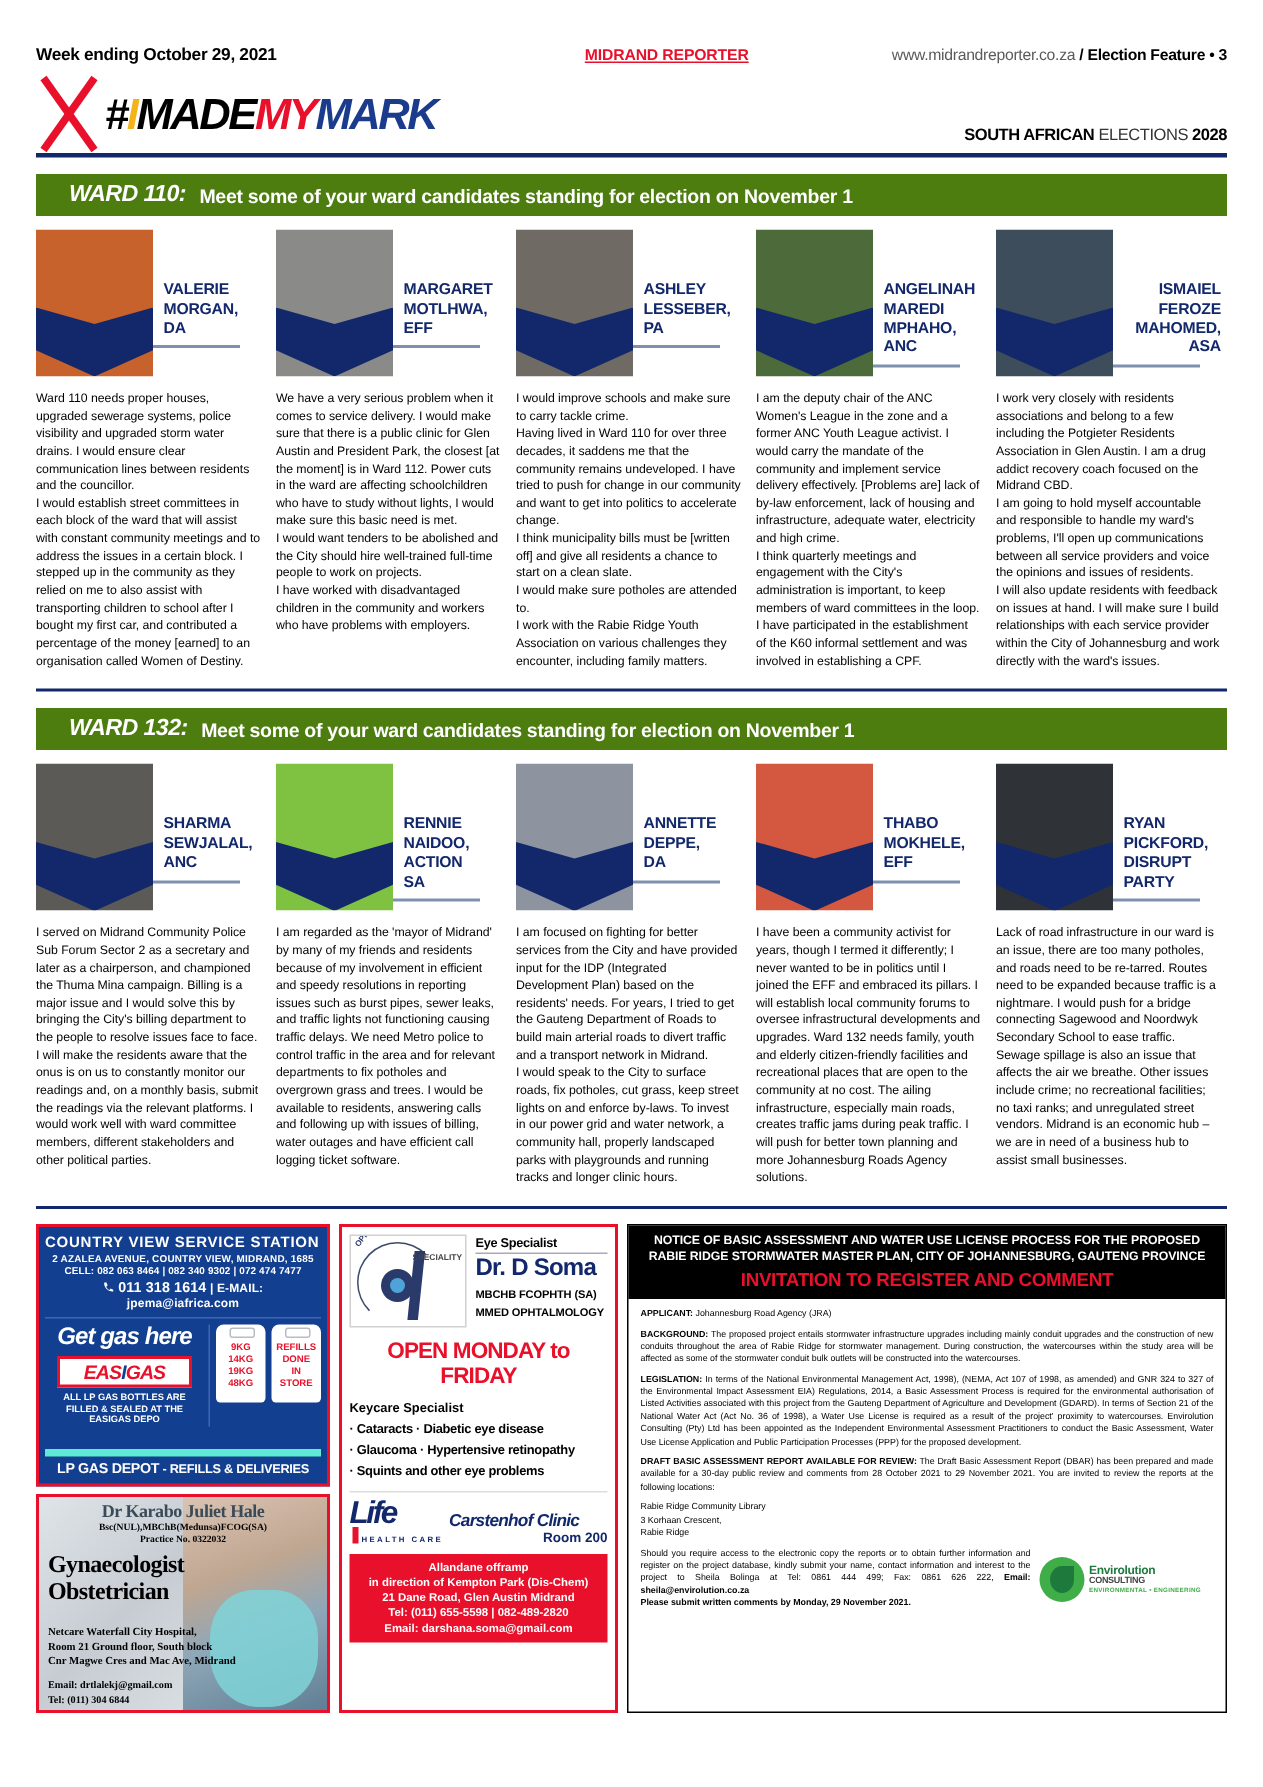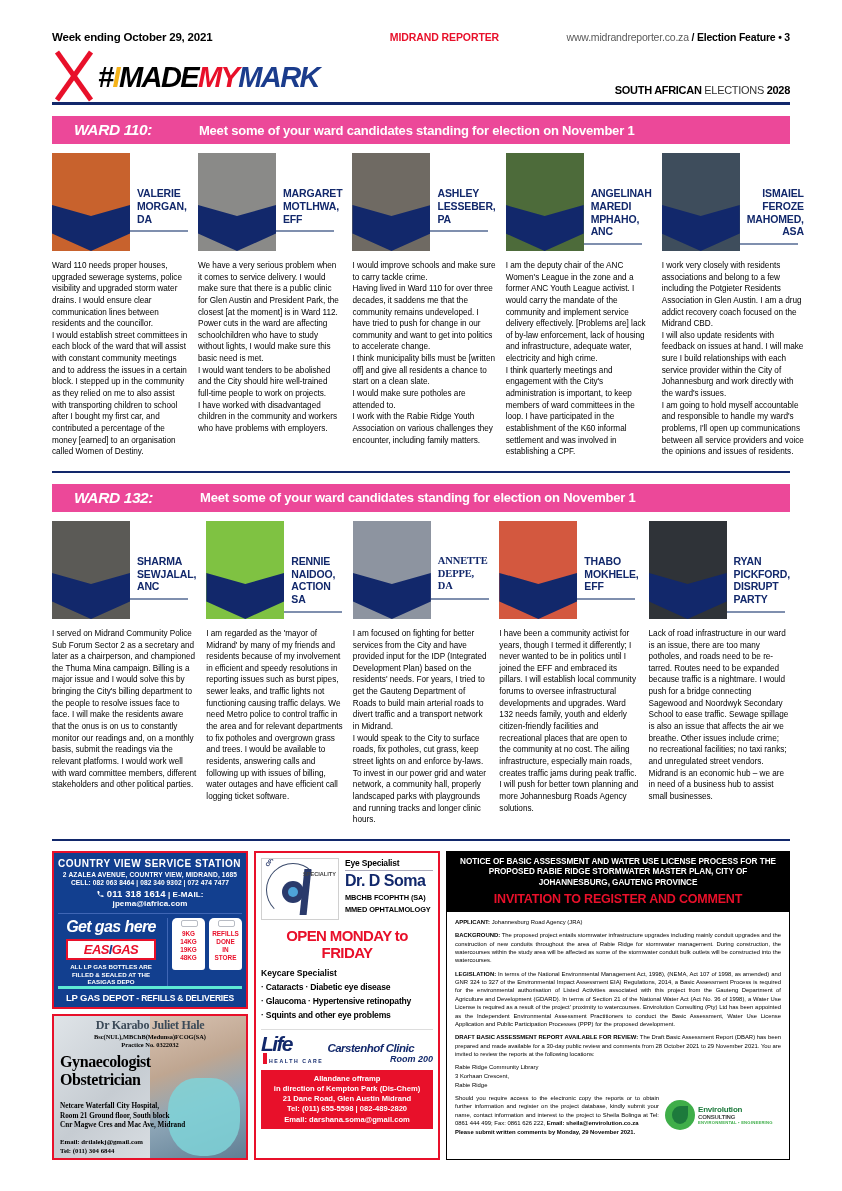--- a/index.html
+++ b/index.html
@@ -4,48 +4,48 @@
 <style>
   * { box-sizing: border-box; margin: 0; padding: 0; }
   body {
     width: 842px; height: 1191px;
     background: #ffffff;
     font-family: "Liberation Sans", sans-serif;
     color: #000;
     overflow: hidden;
     position: relative;
   }
-  .page { width: 842px; height: 1191px; padding: 0 52px; position: relative; }
+  .page { width: 842px; height: 1191px; padding: 0 24px; position: relative; }
 
   
   .masthead {
     display: flex; align-items: baseline; justify-content: space-between;
     padding-top: 31px;
   }
   .mh-date { font-size: 11.5px; font-weight: bold; letter-spacing: -0.2px; }
-  .mh-paper { font-size: 10.5px; font-weight: bold; color: #e8102a; letter-spacing: -0.1px; margin-left: 110px; }
+  .mh-paper { font-size: 10.5px; font-weight: bold; color: #e8102a; letter-spacing: -0.1px; margin-left: 110px; text-decoration: underline; }
   .mh-right { font-size: 10.5px; letter-spacing: -0.2px; }
   .mh-right .url { color: #5a5a5a; font-weight: normal; }
   .mh-right .feat { font-weight: bold; color: #000; }
 
   .brandrow { position: relative; height: 46px; margin-top: 11px; display: flex; align-items: center; }
   .xmark { position: absolute; left: -1px; top: -6px; width: 46px; height: 58px; }
   .hashtag {
     margin-left: 46px; font-size: 29px; font-weight: bold; font-style: italic;
     letter-spacing: -1.6px; font-family: "Liberation Sans", sans-serif;
   }
   .h-black { color: #000; } .h-yellow { color: #f5b31a; } .h-red { color: #e8102a; } .h-blue { color: #1b3c8c; }
   .sa-elect { margin-left: auto; font-size: 11px; font-weight: bold; letter-spacing: -0.3px; align-self: flex-end; padding-bottom: 4px;}
   .sa-elect .thin { font-weight: normal; color: #333; }
   .rule-thick { height: 3px; background: #12286b; margin-top: 2px; }
 
   
   .ward-banner {
-    background: #ec4899; color: #fff; height: 28px;
-    display: flex; align-items: center; padding-left: 22px; margin-top: 11px; gap: 38px;
+    background: #4d7c0f; color: #fff; height: 28px;
+    display: flex; align-items: center; padding-left: 22px; margin-top: 11px;
   }
   .ward-num { font-size: 15.5px; font-weight: bold; font-style: italic; letter-spacing: -0.4px; }
   .ward-sub { font-size: 13px; font-weight: bold; margin-left: 9px; letter-spacing: -0.2px; }
 
   
   .cand-row { display: flex; gap: 10px; margin-top: 9px; }
   .cand { width: 150px; }
   .cand-head { display: flex; align-items: flex-start; }
   .photobox {
     width: 78px; height: 98px; position: relative; overflow: hidden; flex: 0 0 78px;
@@ -100,21 +100,21 @@
     width: 33px; height: 52px; background: #fff; border-radius: 5px 5px 3px 3px;
     color: #e8102a; font-size: 6.4px; font-weight: bold; text-align: center;
     display: flex; flex-direction: column; justify-content: center; line-height: 1.25;
     position: relative; padding-top: 5px;
   }
   .bottle::before {
     content: ""; position: absolute; top: 2px; left: 9px; width: 15px; height: 5px;
     border: 1.5px solid #b8bcc4; border-radius: 2px;
   }
   .cv-depot {
-    margin-top: 0; border-top: 3px solid #5eead4; padding-top: 3px;
+    margin-top: 15px; border-top: 5px solid #5eead4; padding-top: 3px;
     text-align: center; font-size: 9.5px; font-weight: bold; letter-spacing: -0.2px;
   }
   .cv-depot .sm { font-size: 8.5px; font-weight: bold; }
 
   
   .gyn {
     margin-top: 5px; border: 2px solid #e8102a; height: 146px; position: relative; overflow: hidden;
     background: linear-gradient(135deg,#dfe4e8 0%,#c6ccd2 40%,#e9edf0 100%);
   }
   .gyn-face {
@@ -154,21 +154,21 @@
   .eye-dr { font-size: 16px; font-weight: bold; color: #12286b; letter-spacing: -0.5px; line-height: 1.05; }
   .eye-q { font-size: 7.4px; font-weight: bold; letter-spacing: -0.1px; margin-top: 3px; }
   .eye-open { color: #e8102a; font-size: 15px; font-weight: bold; text-align: center; margin-top: 7px; letter-spacing: -0.6px; }
   .eye-keycare { font-size: 8.6px; font-weight: bold; margin-top: 7px; }
   .eye-li { font-size: 8.6px; font-weight: bold; margin-top: 4px; letter-spacing: -0.2px; }
   .life-row { display: flex; align-items: flex-end; gap: 4px; margin-top: 9px; border-top: 1px solid #ddd; padding-top: 5px; }
   .life-logo { font-size: 21px; font-weight: bold; color: #12286b; letter-spacing: -1.6px; line-height: .85; font-style: italic; }
   .life-sub { font-size: 5.2px; font-weight: bold; letter-spacing: 1.6px; color: #12286b; }
   .life-red { display:inline-block; width:4px; height:11px; background:#e8102a; margin:0 2px; vertical-align:-1px;}
   .carsten { font-size: 11.5px; font-weight: bold; font-style: italic; color: #12286b; letter-spacing: -0.5px; }
-  .room { font-size: 9px; font-weight: bold; color: #12286b; text-align: right; font-style: italic; }
+  .room { font-size: 9px; font-weight: bold; color: #12286b; text-align: right; }
   .eye-foot { background: #e8102a; color: #fff; text-align: center; padding: 4px 2px; margin-top: 6px; font-size: 7.6px; font-weight: bold; line-height: 1.35; }
 
   
   .notice { border: 1px solid #000; height: 100%; background: #fff; }
   .notice-hdr { background: #000; color: #fff; padding: 5px 8px 6px; text-align: center; }
   .notice-t1 { font-size: 8.2px; font-weight: bold; line-height: 1.3; letter-spacing: -0.05px; }
   .notice-t2 { color: #e8102a; font-size: 12.5px; font-weight: bold; margin-top: 3px; letter-spacing: -0.2px; }
   .notice-body { padding: 6px 8px; font-size: 5.9px; line-height: 1.42; text-align: justify; }
   .notice-body p { margin-bottom: 5px; }
   .notice-body b { font-weight: bold; }
@@ -298,22 +298,22 @@
           <div style="flex:1">
             <div class="cand-name" style="white-space: pre-line; text-align: right;">ISMAIEL
 FEROZE
 MAHOMED,
 ASA</div>
             <div class="name-rule"></div>
           </div>
         </div>
         <div class="cand-body">
           <p>I work very closely with residents associations and belong to a few including the Potgieter Residents Association in Glen Austin. I am a drug addict recovery coach focused on the Midrand CBD.</p>
+          <p>I am going to hold myself accountable and responsible to handle my ward's problems, I'll open up communications between all service providers and voice the opinions and issues of residents.</p>
           <p>I will also update residents with feedback on issues at hand. I will make sure I build relationships with each service provider within the City of Johannesburg and work directly with the ward's issues.</p>
-          <p>I am going to hold myself accountable and responsible to handle my ward's problems, I'll open up communications between all service providers and voice the opinions and issues of residents.</p>
         </div>
       </div>
     </div>
   <div class="sec-rule"></div>
 
   <div class="ward-banner">
     <span class="ward-num">WARD 132:</span>
     <span class="ward-sub">Meet some of your ward candidates standing for election on November 1</span>
   </div>
 
@@ -353,21 +353,21 @@
           <p>I am regarded as the 'mayor of Midrand' by many of my friends and residents because of my involvement in efficient and speedy resolutions in reporting issues such as burst pipes, sewer leaks, and traffic lights not functioning causing traffic delays. We need Metro police to control traffic in the area and for relevant departments to fix potholes and overgrown grass and trees. I would be available to residents, answering calls and following up with issues of billing, water outages and have efficient call logging ticket software.</p>
         </div>
       </div>
       <div class="cand">
         <div class="cand-head">
           <div class="photobox">
             <div class="ph" style="background:#8d94a0"></div>
             <div class="chev"></div>
           </div>
           <div style="flex:1">
-            <div class="cand-name" style="white-space: pre-line; font-family: Liberation Serif, serif;">ANNETTE
+            <div class="cand-name" style="white-space: pre-line;">ANNETTE
 DEPPE,
 DA</div>
             <div class="name-rule"></div>
           </div>
         </div>
         <div class="cand-body">
           <p>I am focused on fighting for better services from the City and have provided input for the IDP (Integrated Development Plan) based on the residents' needs. For years, I tried to get the Gauteng Department of Roads to build main arterial roads to divert traffic and a transport network in Midrand.</p>
           <p>I would speak to the City to surface roads, fix potholes, cut grass, keep street lights on and enforce by-laws. To invest in our power grid and water network, a community hall, properly landscaped parks with playgrounds and running tracks and longer clinic hours.</p>
         </div>
       </div>

